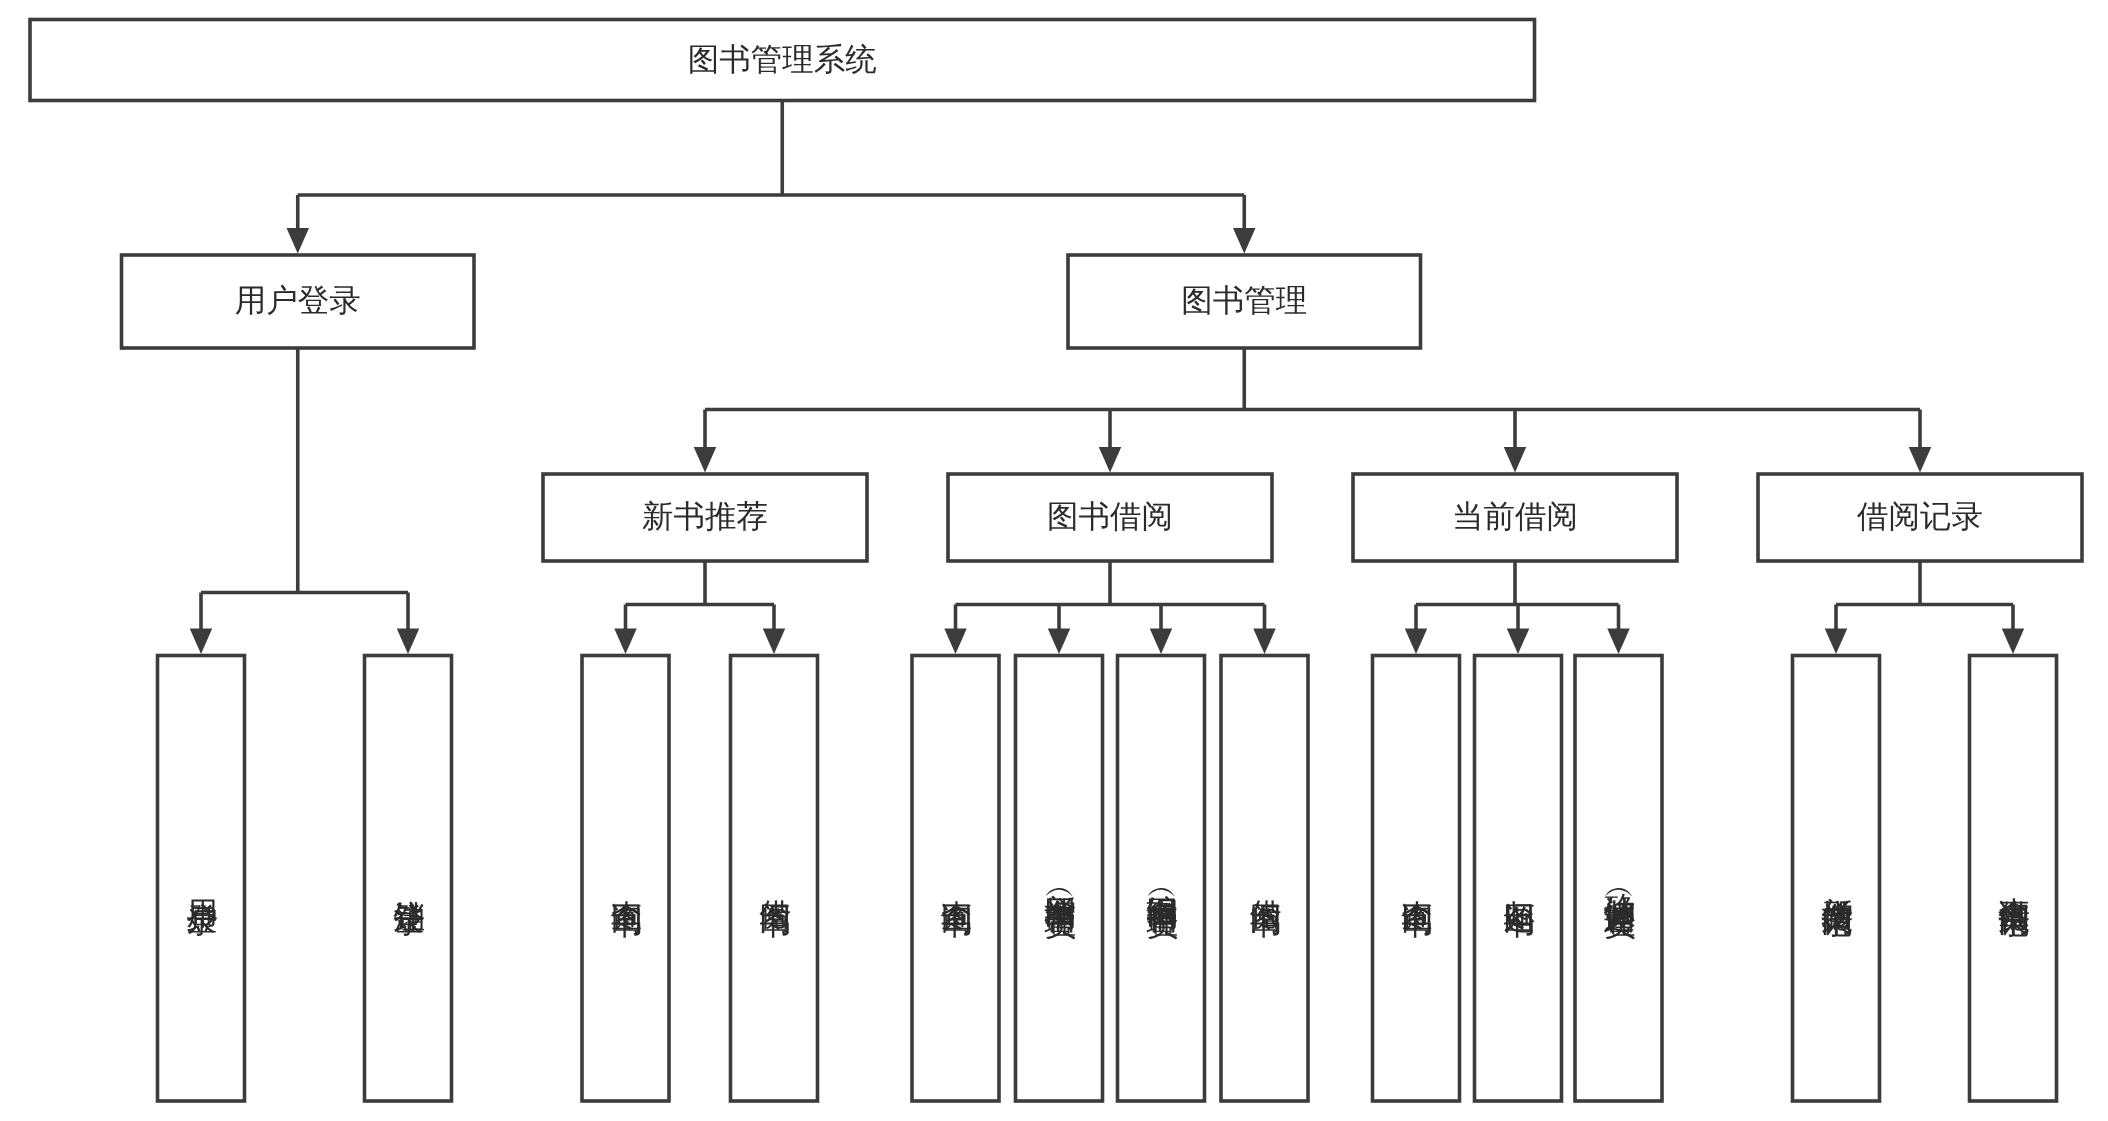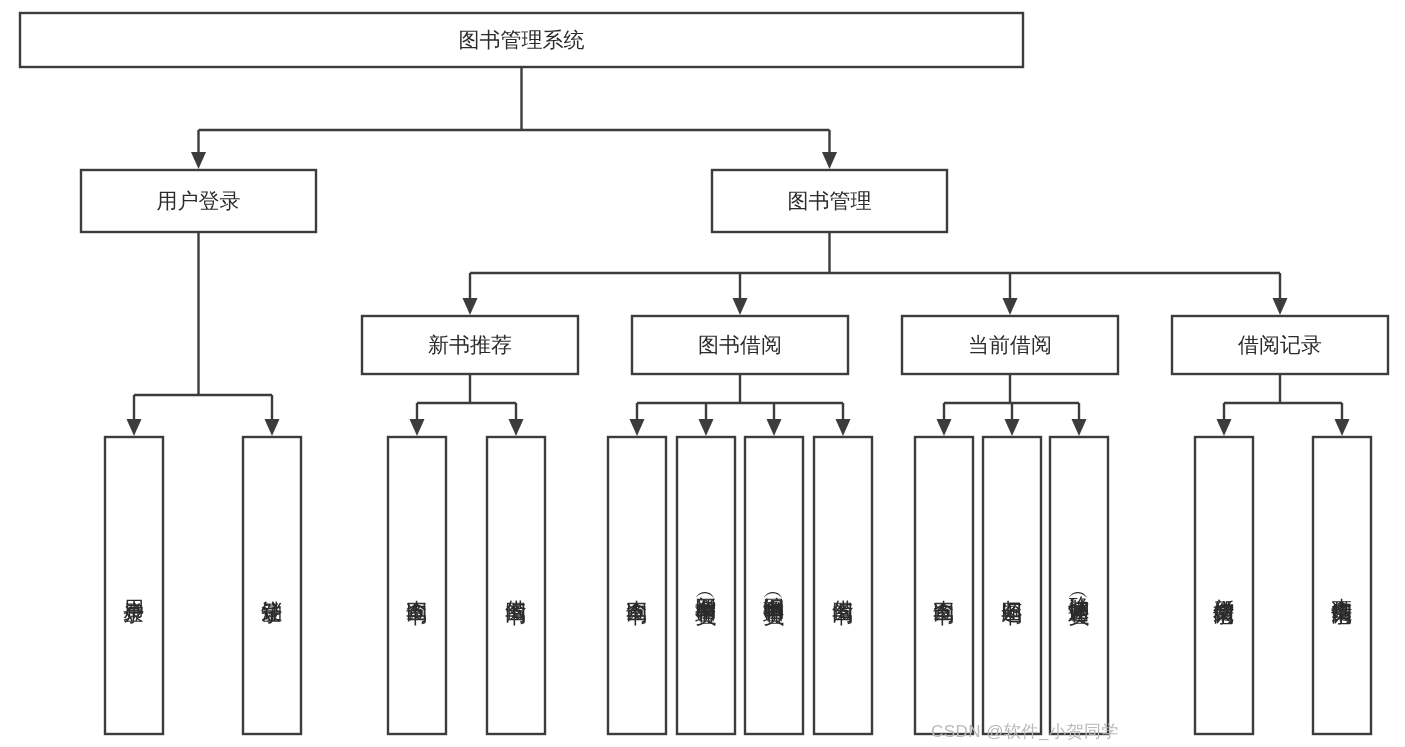--- a/index.html
+++ b/index.html
@@ -212,14 +212,13 @@
       <div class="node-label-v" style="left: 677px; top: 437px; width: 58px; height: 297px; display: flex; align-items: center; justify-content: center;">新增图书（管理员）</div>
       <div class="node-label-v" style="left: 745px; top: 437px; width: 58px; height: 297px; display: flex; align-items: center; justify-content: center;">编辑图书（管理员）</div>
       <div class="node-label-v" style="left: 814px; top: 437px; width: 58px; height: 297px; display: flex; align-items: center; justify-content: center;">借阅图书</div>
       <div class="node-label-v" style="left: 915px; top: 437px; width: 58px; height: 297px; display: flex; align-items: center; justify-content: center;">查询图书</div>
       <div class="node-label-v" style="left: 983px; top: 437px; width: 58px; height: 297px; display: flex; align-items: center; justify-content: center;">归还图书</div>
       <div class="node-label-v" style="left: 1050px; top: 437px; width: 58px; height: 297px; display: flex; align-items: center; justify-content: center;">确认归还（管理员）</div>
       <div class="node-label-v" style="left: 1195px; top: 437px; width: 58px; height: 297px; display: flex; align-items: center; justify-content: center;">新增借阅记录</div>
       <div class="node-label-v" style="left: 1313px; top: 437px; width: 58px; height: 297px; display: flex; align-items: center; justify-content: center;">查询借阅记录</div>
     </div>
 
-  <div class="watermark">CSDN @软件_小贺同学</div>
 </div>
 
 </body></html>

